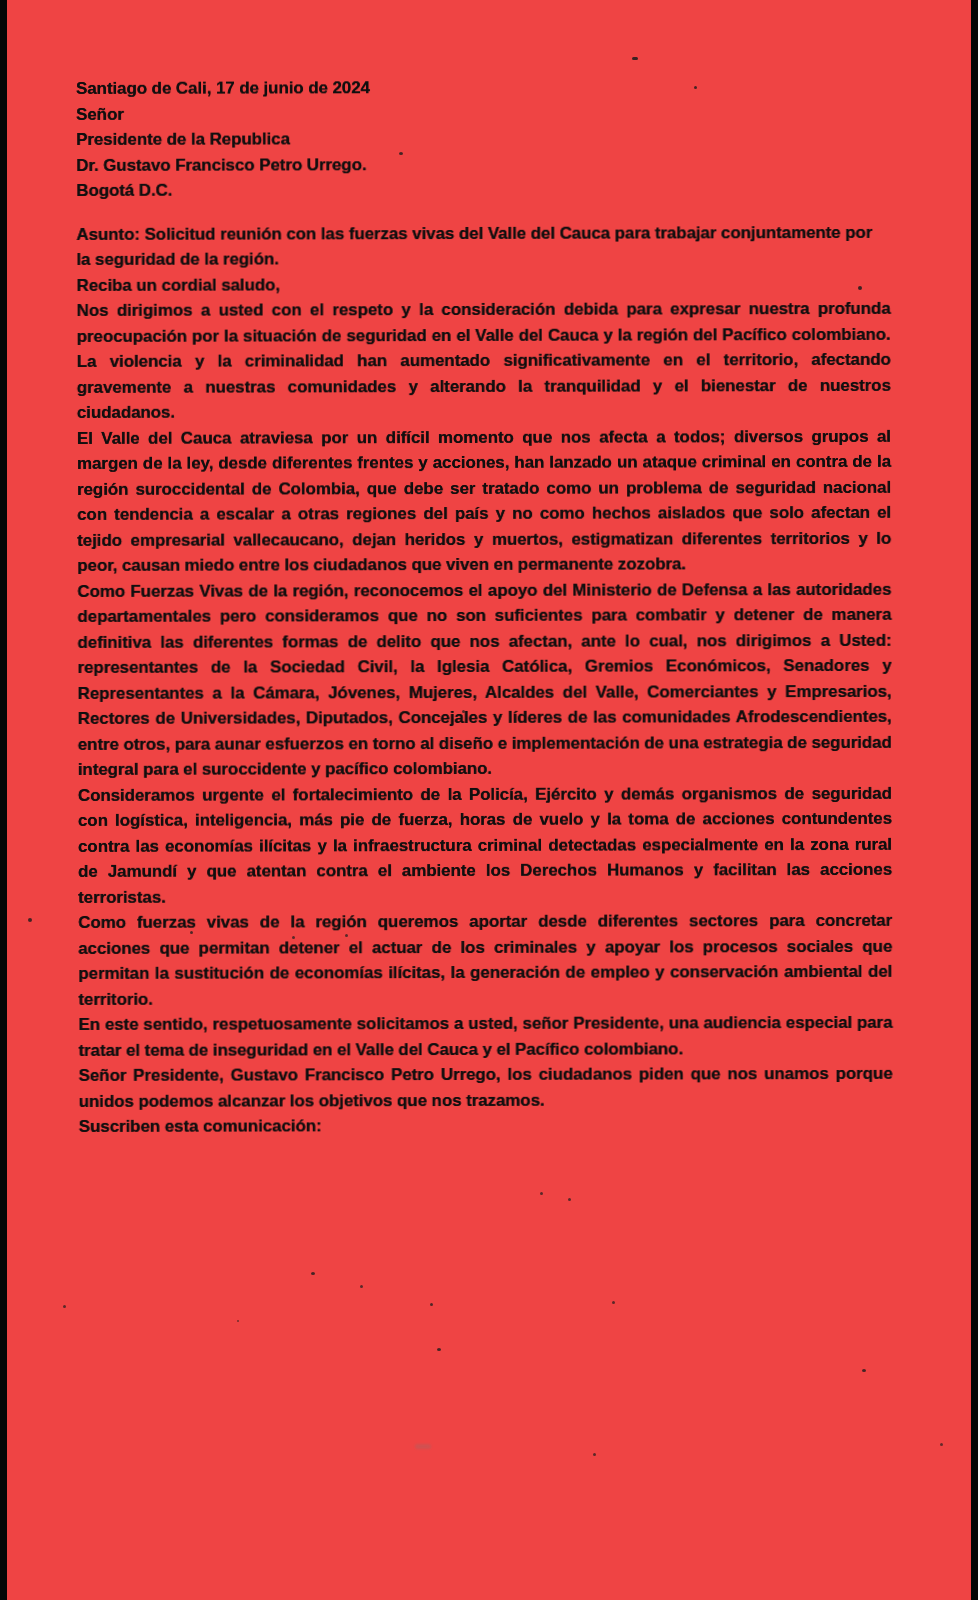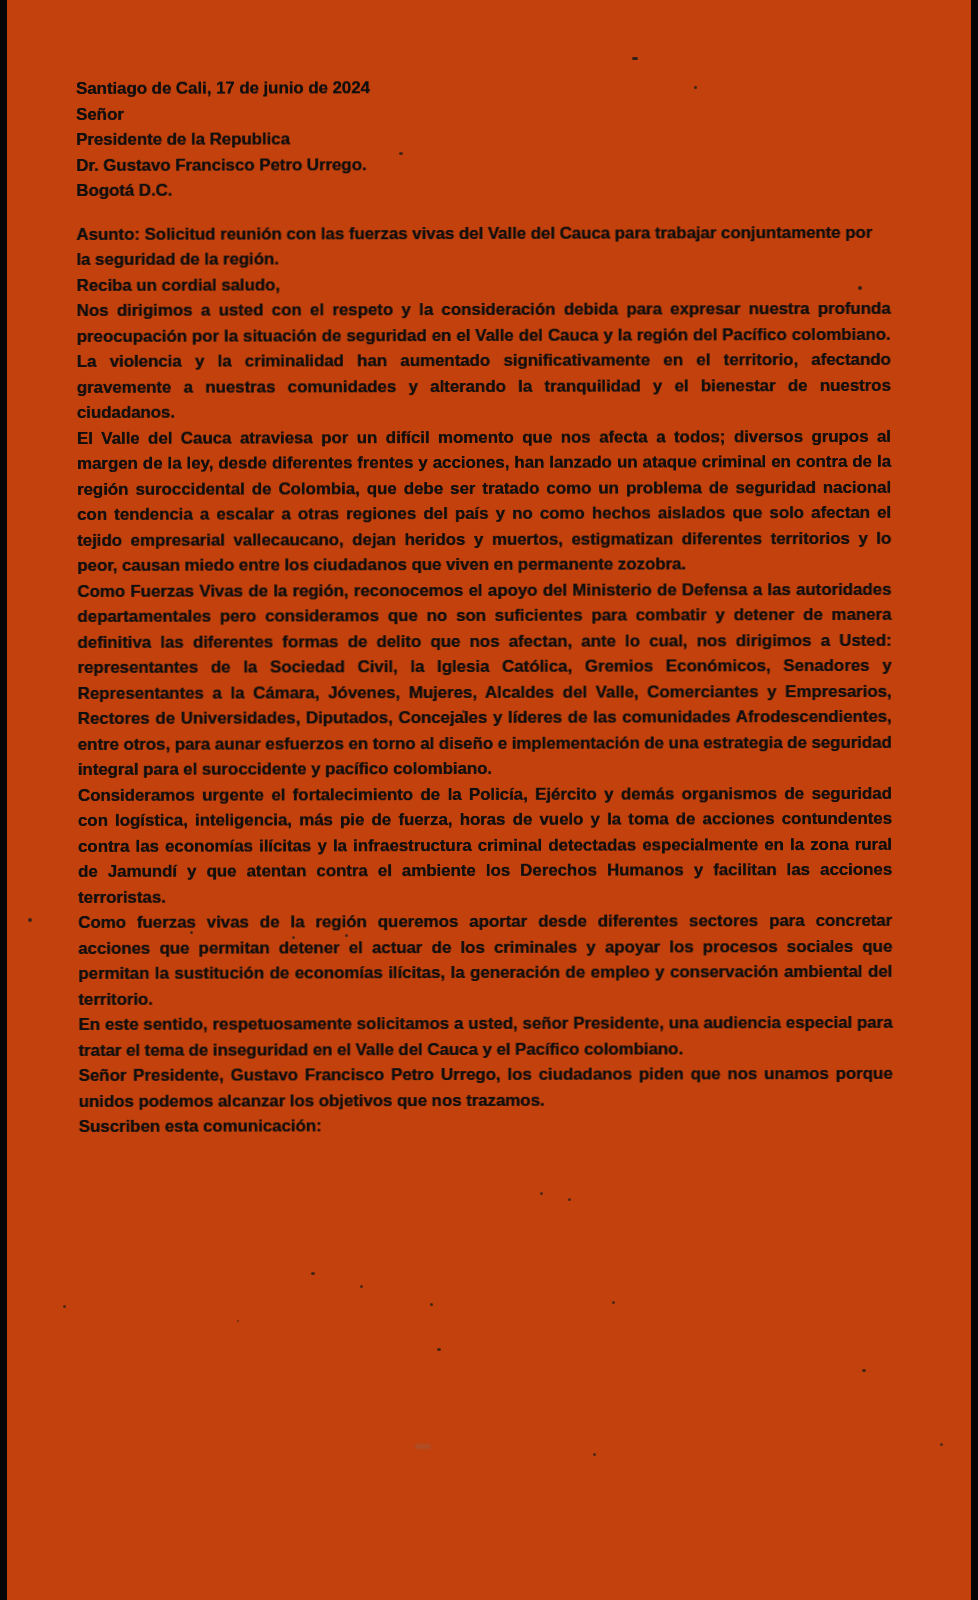--- a/index.html
+++ b/index.html
@@ -10,21 +10,21 @@
   body {
     width: 978px;
     height: 1600px;
     position: relative;
     font-family: "Liberation Sans", sans-serif;
     overflow: hidden;
   }
   .scan-page {
     position: absolute;
     inset: 0;
-    background: #c2410c;
+    background: #ef4444;
     overflow: hidden;
   }
   
   .edge-bar {
     position: absolute;
     top: 0;
     bottom: 0;
     background: #060606;
   }
   .edge-bar.left  { left: 0;  width: 7px; }

